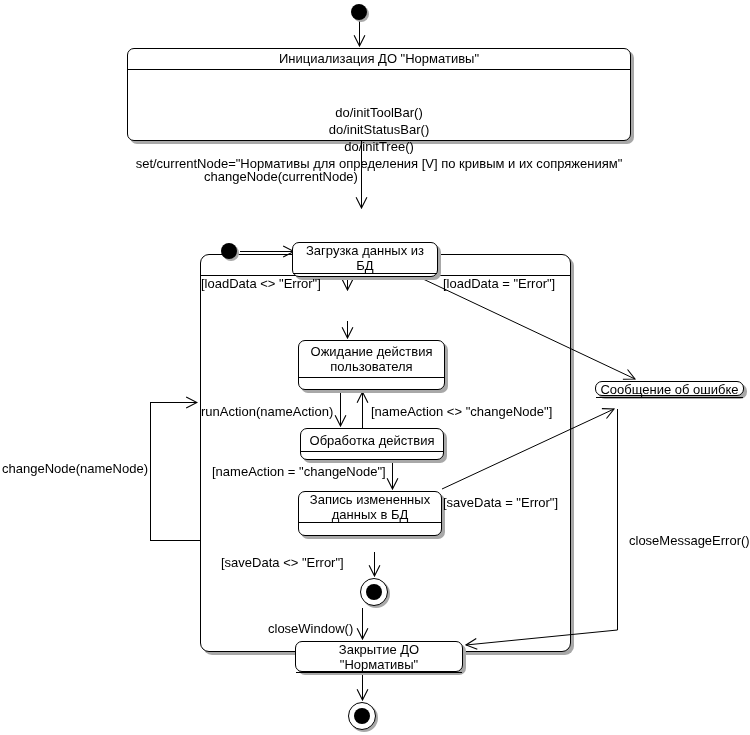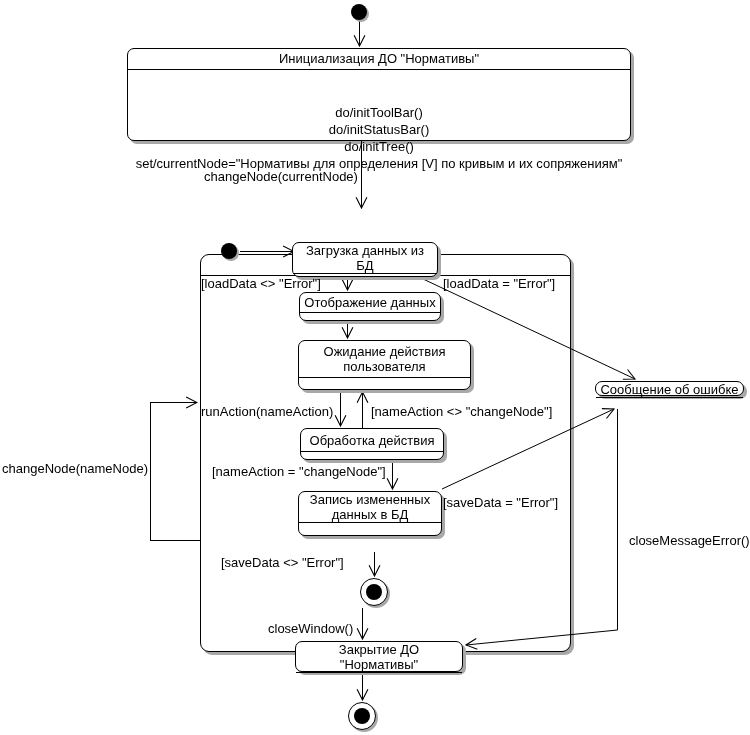--- a/index.html
+++ b/index.html
@@ -153,26 +153,22 @@
   </div>
   <div class="fstate" style="left:348px; top:702px;">
     <div class="fdot"></div>
   </div>
 
   <div class="state" style="left:292px; top:242px; width:146px; height:35px;">
     <div class="sname">Загрузка данных из БД</div>
     <div class="scomp" style="height:6px;"></div>
   </div>
 
-  <div class="state" style="left:299px; top:292px; width:142px; height:29px;">
-    <div class="sname">Отображение данных</div>
-    <div class="scomp" style="height:7px;"></div>
-  </div>
-
-  <div class="state" style="left:298px; top:340px; width:173px; height:50px;">
+
+  <div class="state" style="left:298px; top:340px; width:147px; height:50px;">
     <div class="sname">Ожидание действия пользователя</div>
     <div class="scomp" style="height:11px;"></div>
   </div>
 
   <div class="state" style="left:300px; top:428px; width:144px; height:32px;">
     <div class="sname">Обработка действия</div>
     <div class="scomp" style="height:7px;"></div>
   </div>
 
   <div class="state" style="left:298px; top:491px; width:144px; height:45px;">

